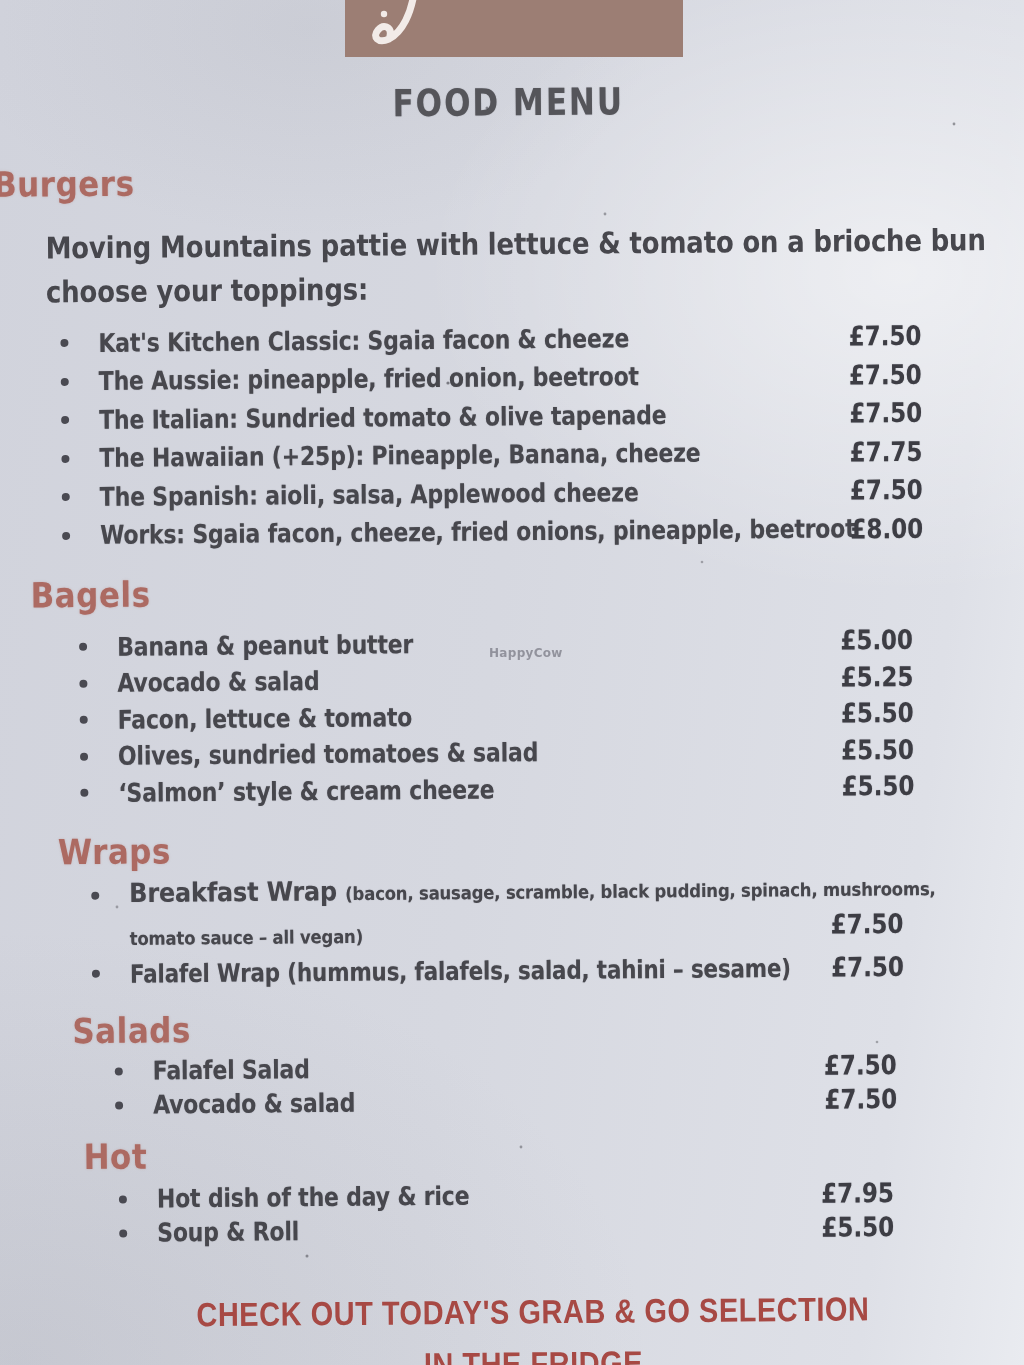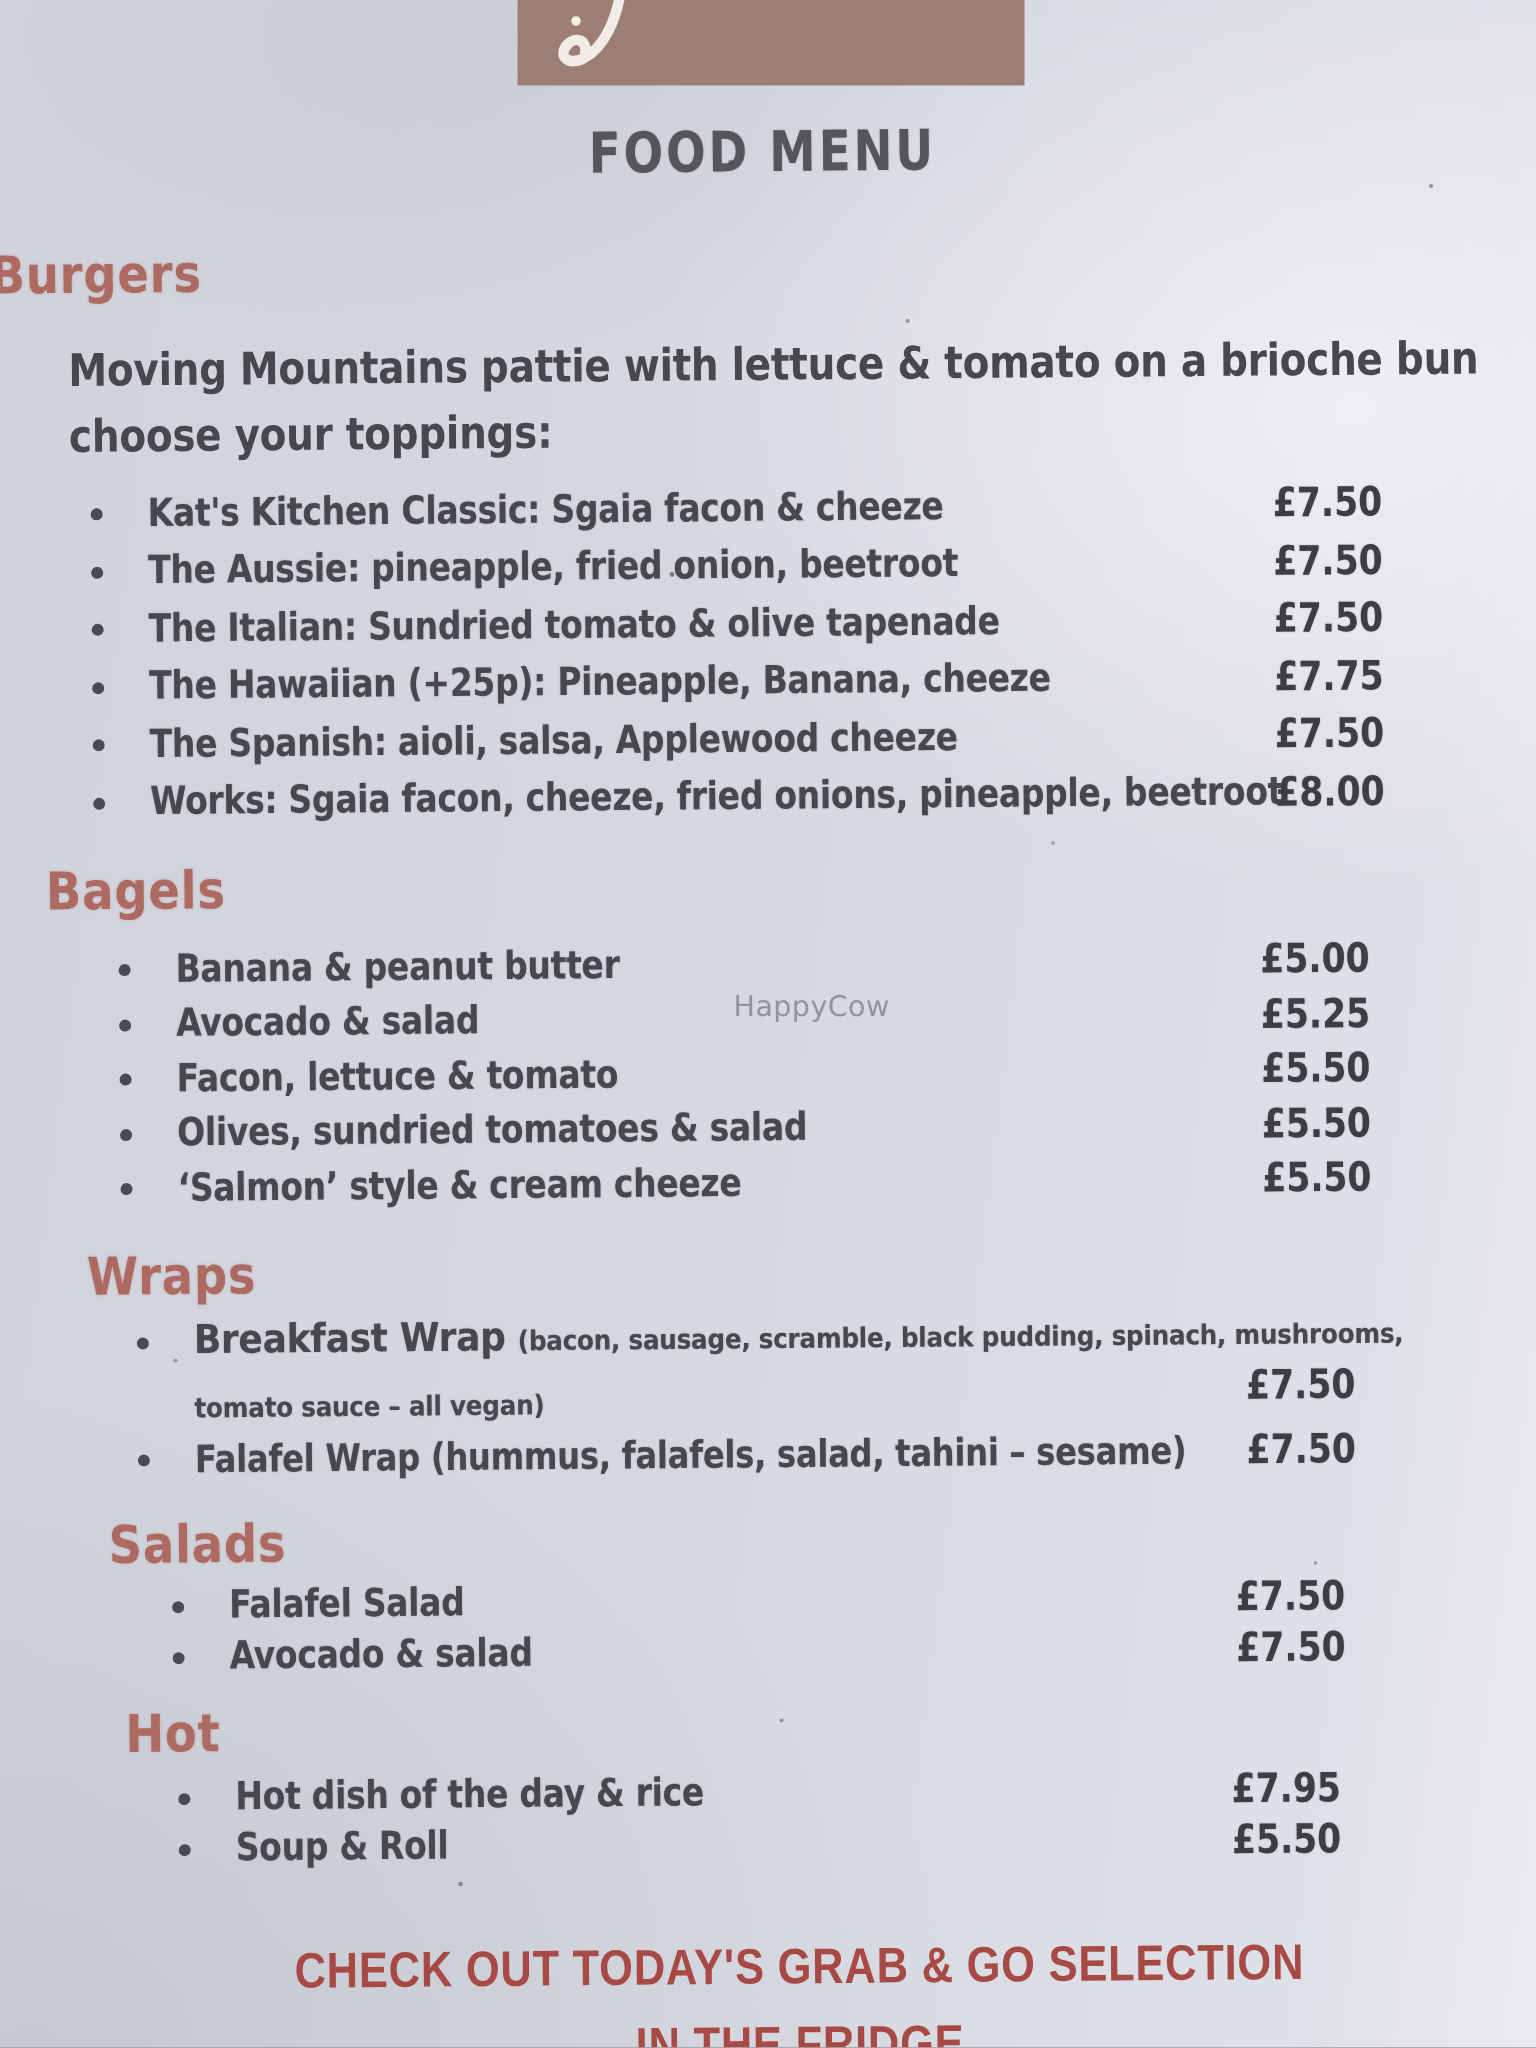--- a/index.html
+++ b/index.html
@@ -73,21 +73,21 @@
   .row.multi .price{position:absolute;right:124px;bottom:12px;margin-right:0;}
 
   .footer{margin-top:47px;text-align:center;padding-left:28px;color:#a74944;
     font-family:"Liberation Sans",sans-serif;font-weight:bold;}
   .footer-line1{font-size:29px;line-height:36px;letter-spacing:.5px;
     transform:scaleY(1.15);transform-origin:center;}
   .footer-line2{margin-top:16px;font-size:29px;line-height:36px;letter-spacing:.5px;
     transform:scaleY(1.15);transform-origin:center;}
 
   .watermark{
-    position:absolute;left:489px;top:660px;font-size:19px;font-weight:normal;
+    position:absolute;left:489px;top:646px;font-size:12px;font-weight:bold;
     color:rgba(104,104,114,.62);letter-spacing:.3px;
   }
   .speck{
     position:absolute;left:0;top:0;width:2px;height:2px;border-radius:50%;
     box-shadow:
       447px 382px 0 0.6px rgba(45,45,52,.55),
       953px 123px 0 0.4px rgba(45,45,52,.45),
       520px 1146px 0 0.4px rgba(45,45,52,.40),
       306px 1255px 0 0.5px rgba(45,45,52,.45),
       701px 561px 0 0.3px rgba(45,45,52,.35),

